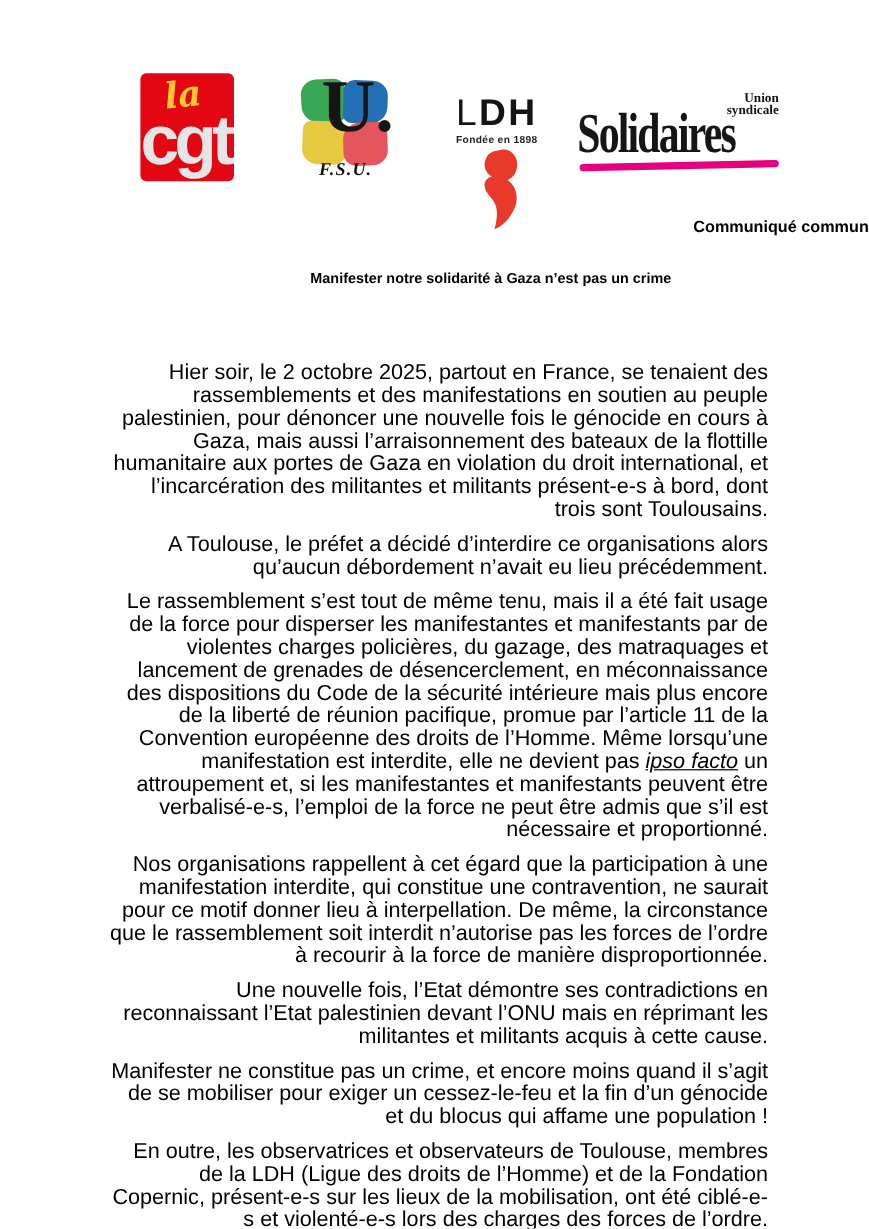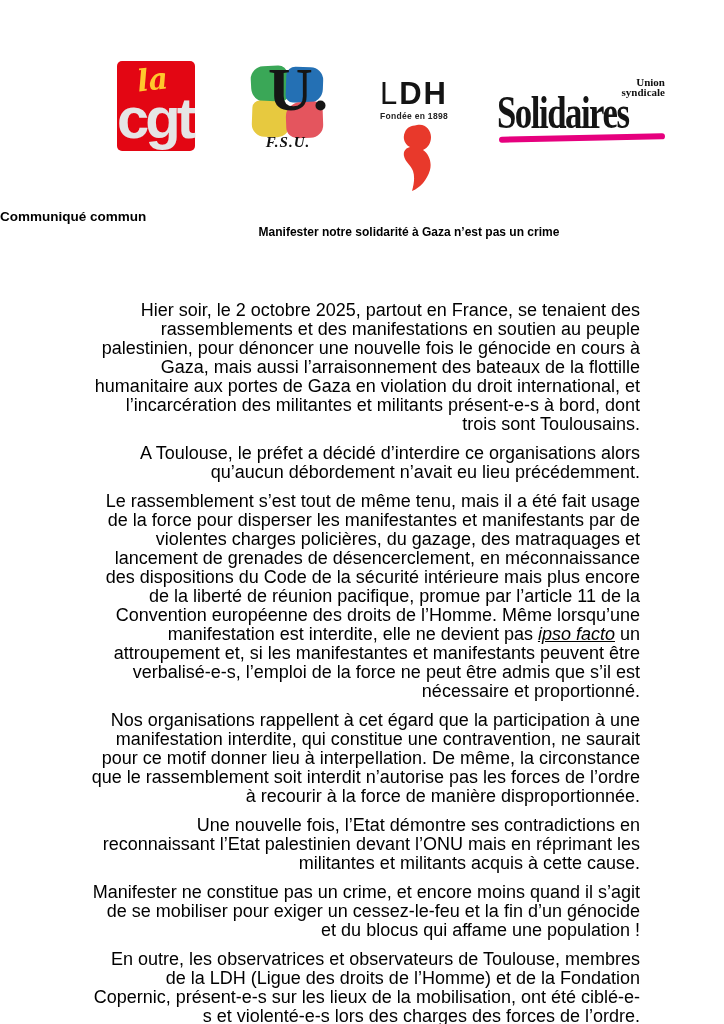--- a/index.html
+++ b/index.html
@@ -35,32 +35,32 @@
 
   
   .logo-ldh{position:absolute;left:378px;top:52px;width:72px;height:116px;text-align:center;margin-top:26px;}
   .ldh-word{font-size:31px;line-height:1;letter-spacing:2px;color:#141414;white-space:nowrap;}
   .ldh-l{font-weight:400;}
   .ldh-dh{font-weight:700;}
   .ldh-tagline{margin-top:2px;font-size:8.5px;font-weight:bold;letter-spacing:0.3px;color:#222;}
   .ldh-comma{position:absolute;left:16px;top:46px;}
 
   
-  .logo-sol{position:absolute;left:481px;top:77px;width:172px;height:70px;margin-left:16px;}
+  .logo-sol{position:absolute;left:481px;top:77px;width:172px;height:70px;}
   .sol-union{position:absolute;right:4px;top:0;text-align:right;
              font-family:"Liberation Serif",serif;font-weight:bold;font-size:11px;
              line-height:10px;color:#111;}
   .sol-word{position:absolute;left:0;top:12px;font-family:"Liberation Serif",serif;
             font-weight:bold;font-size:47px;line-height:1;letter-spacing:-2px;color:#151515;
             transform:scale(0.74,1);transform-origin:left top;white-space:nowrap;}
   .sol-stroke{position:absolute;left:2px;top:58px;width:166px;height:6px;background:#e6007e;
               border-radius:3px/50%;transform:rotate(-1.2deg);}
 
   
-  .kicker{position:absolute;left:0;top:209px;width:724px;text-align:left;
+  .kicker{position:absolute;left:0;top:181px;width:724px;text-align:right;
           font-size:13.5px;font-weight:bold;}
   .title{position:absolute;left:0;top:225px;width:724px;text-align:center;
          font-size:12px;font-weight:bold;margin:0;padding-left:47px;}
 
   
   .body-text{position:absolute;left:87px;top:301px;width:553px;
              font-size:18px;line-height:19px;text-align:right;}
   .body-text p{margin:0 0 10px 0;}
   .body-text em{font-style:italic;text-decoration:underline;}
 </style>

